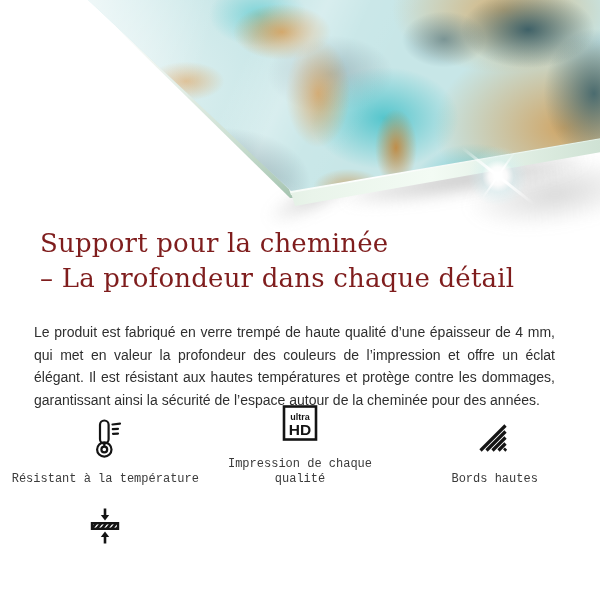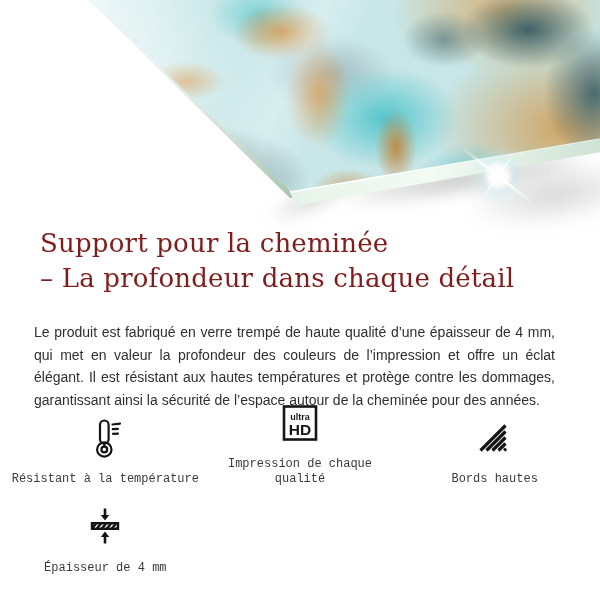--- a/index.html
+++ b/index.html
@@ -158,16 +158,15 @@
           <line x1="20" y1="25" x2="28" y2="15"></line>
           <line x1="25" y1="25" x2="33" y2="15"></line>
           <line x1="30" y1="25" x2="38" y2="15"></line>
         </g>
         <line x1="20" y1="2.5" x2="20" y2="9.5" stroke="#141414" stroke-width="2.6"></line>
         <polygon points="15.8,9 24.2,9 20,14.6" fill="#141414"></polygon>
         <line x1="20" y1="37.5" x2="20" y2="30.5" stroke="#141414" stroke-width="2.6"></line>
         <polygon points="15.8,31 24.2,31 20,25.4" fill="#141414"></polygon>
       </svg>
     </div>
-    <div class="f-label">Épaisseur de 4 mm</div>
   </div>
 
 </div>
 
 </body></html>

